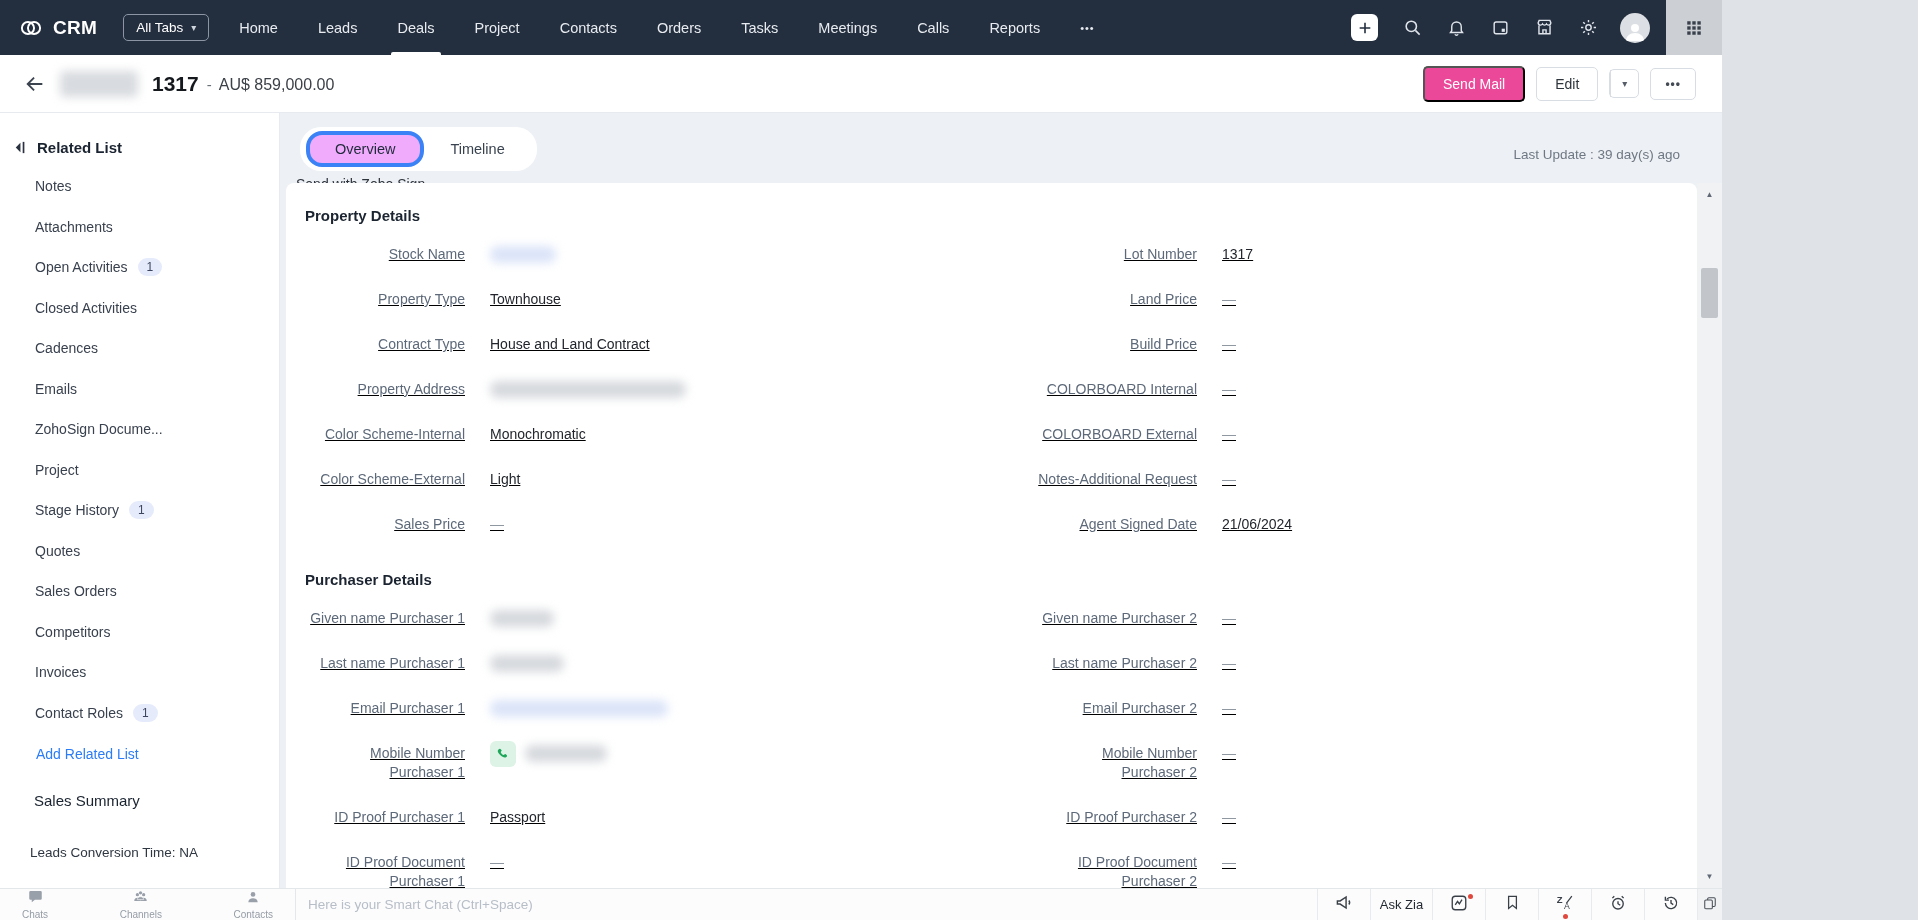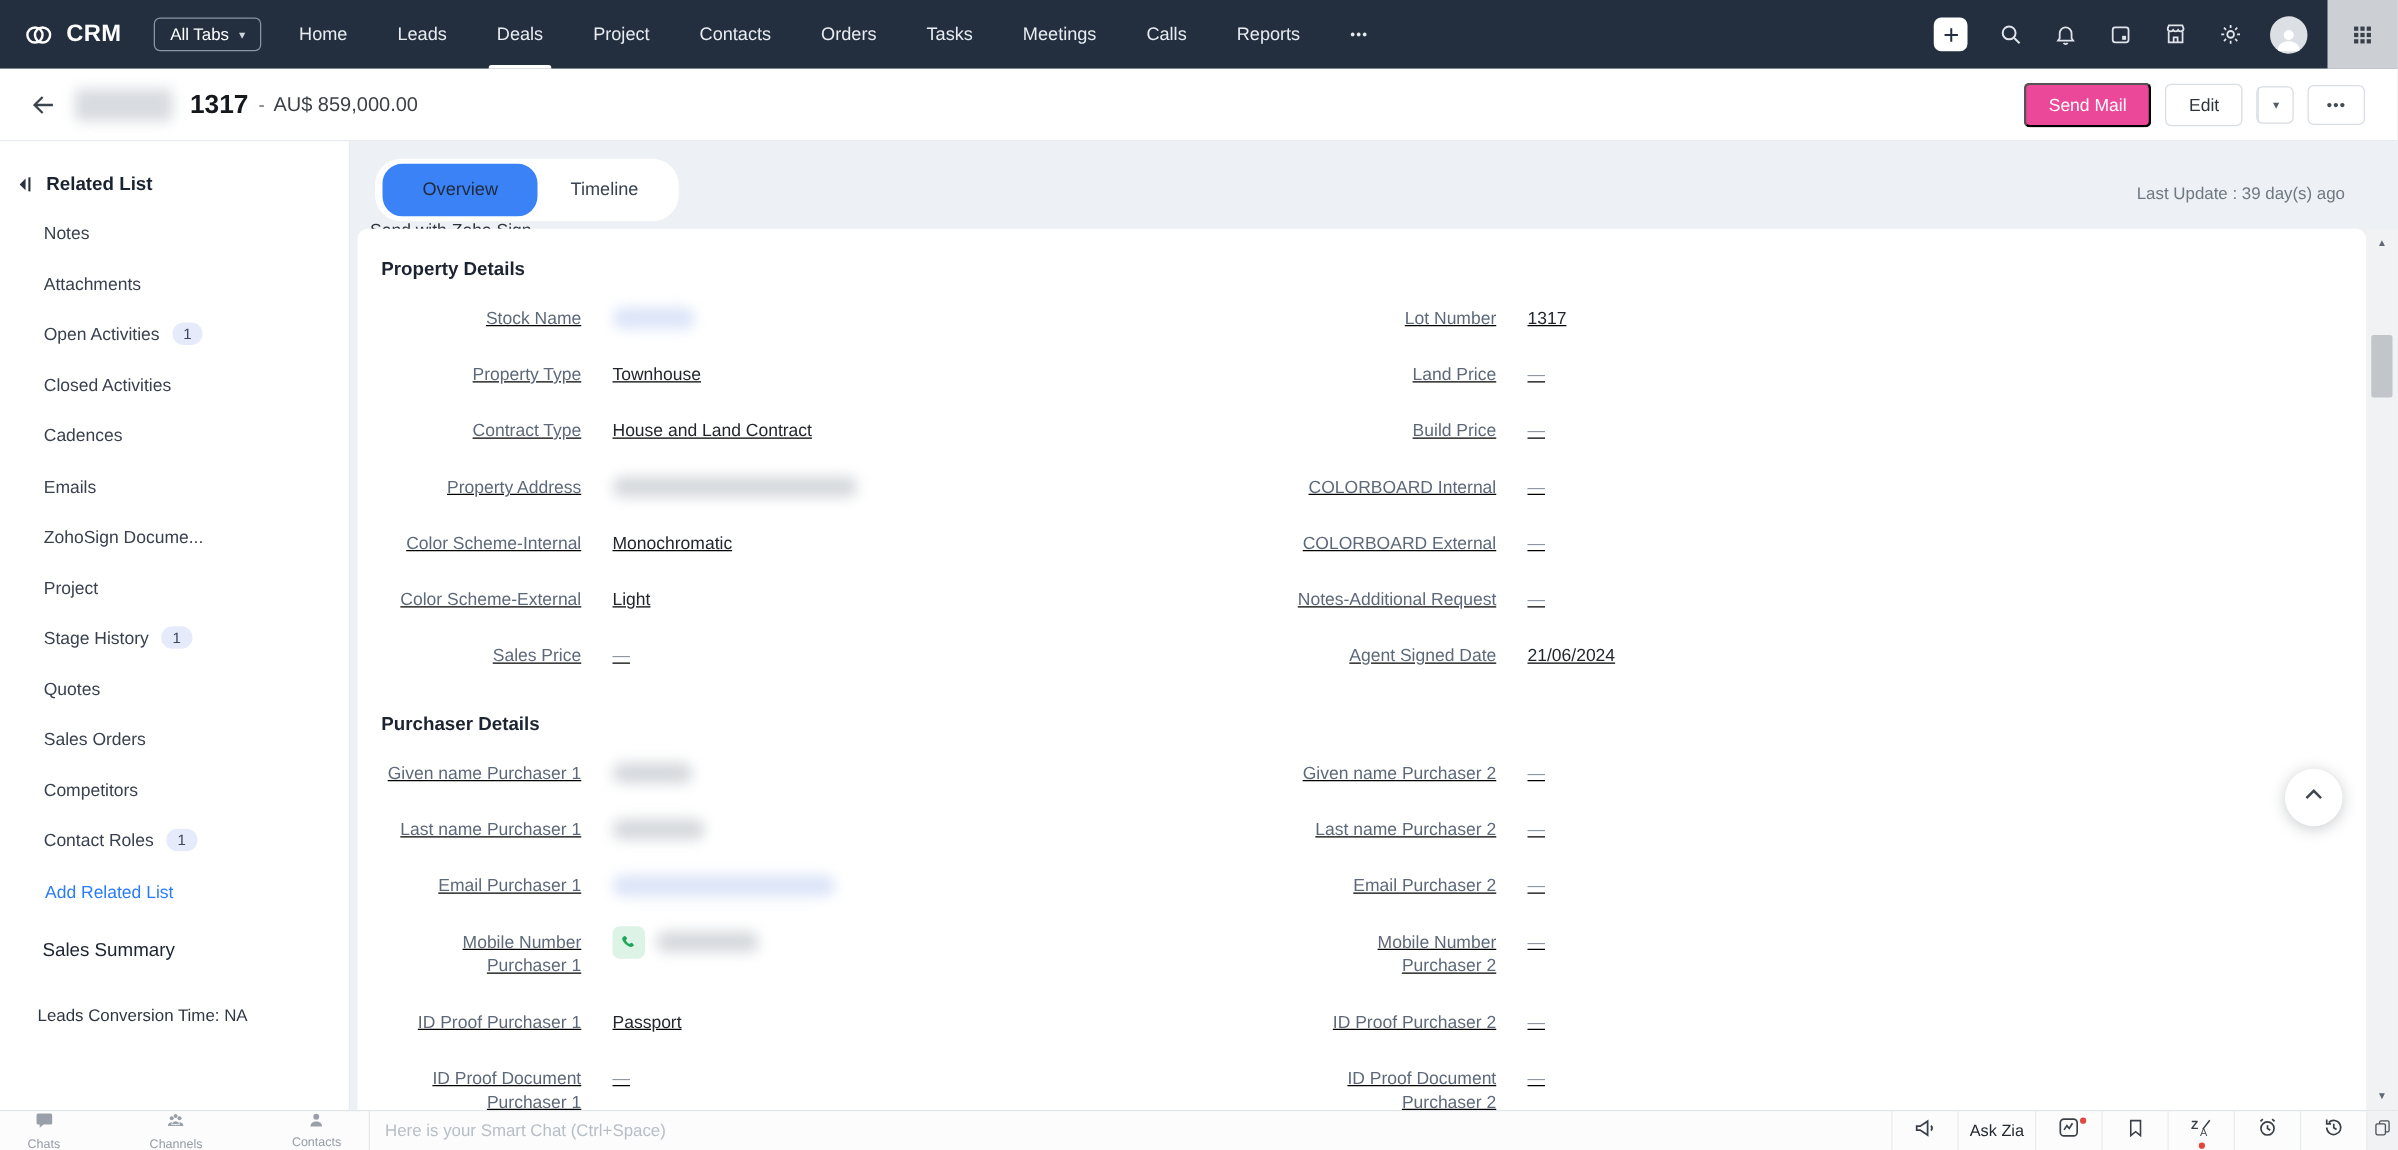--- a/index.html
+++ b/index.html
@@ -1,17 +1,17 @@
 <!DOCTYPE html>
 <html><head>
 <meta charset="utf-8">
 <style>
   * { margin:0; padding:0; box-sizing:border-box; }
   body { font-family:"Liberation Sans", sans-serif; background:#dfe3e8; }
-  .screen { position:relative; width:1918px; height:920px; background:#edf0f4; overflow:hidden; }
+  .screen { position:relative; width:1722px; height:920px; background:#edf0f4; overflow:hidden; }
 
   
   .topnav { position:absolute; top:0; left:0; right:0; height:55px; background:#232e3e; display:flex; align-items:center; color:#eef1f4; }
   .brand { display:flex; align-items:center; gap:9px; margin-left:18px; }
   .brand .logo { color:#fff; display:flex; }
   .brand .crm { font-size:19px; font-weight:bold; color:#fff; letter-spacing:.3px; }
   .alltabs { margin-left:26px; display:flex; align-items:center; gap:8px; border:1px solid #8b95a3; border-radius:5px; padding:5px 12px; font-size:13.5px; color:#fff; cursor:pointer; }
   .alltabs .caret { font-size:10px; color:#cfd5dc; }
   .navitems { display:flex; height:55px; margin-left:10px; }
   .navitem { position:relative; display:flex; align-items:center; padding:12px 20px; font-size:14.5px; color:#e8ecf1; cursor:pointer; }
@@ -46,21 +46,21 @@
   .slist li { list-style:none; height:40.5px; display:flex; align-items:center; gap:10px; padding-left:35px; font-size:14px; color:#39414e; cursor:pointer; }
   .badge { background:#e6ebfc; color:#3c465e; font-size:12px; border-radius:9px; padding:2px 9px; }
   .addlink { height:41px; display:flex; align-items:center; padding-left:36px; color:#2a7cf7; font-size:14px; cursor:pointer; }
   .ss-title { margin-top:18px; padding-left:34px; font-size:15px; font-weight:normal; color:#1a2330; }
   .leads { margin-top:36px; padding-left:30px; font-size:13.5px; color:#2f3742; }
 
   
   .main { position:absolute; left:280px; right:0; top:113px; bottom:32px; }
   .tabwrap { position:absolute; left:20px; top:14px; display:inline-flex; background:#fff; border-radius:21px; padding:4px 6px; align-items:center; }
   .tab { padding:7px 26px; border-radius:16px; font-size:14.5px; color:#39434f; cursor:pointer; }
-  .tab.active { background:#3b82f6; border:7px solid #3b82f6; color:#1f2a3a; padding:6px 25px; }
+  .tab.active { background:#f0abfc; border:4px solid #3b82f6; color:#1f2a3a; padding:6px 25px; }
   .lastupdate { position:absolute; right:42px; top:34px; font-size:13.5px; color:#6e7883; }
   .card { position:absolute; left:6px; right:25px; top:70px; bottom:0; background:#fff; border-radius:8px 8px 0 0; padding-left:19px; overflow:hidden; }
   .sect-title { margin-top:24px; font-size:15px; font-weight:bold; color:#1b2430; }
   .rows { margin-top:8px; }
   .frow { display:flex; padding:13px 0;text-decoration:underline; }
   .fhalf { display:flex; align-items:flex-start; }
   .fhalf.h1 { width:732px; }
   .fhalf.h2 { flex:1; }
   .flabel { width:160px; text-align:right; font-size:14px; line-height:19px; color:#5d6979; }
   .fvalue { margin-left:25px; font-size:14px; line-height:19px; color:#22262c; display:flex; align-items:flex-start; }
@@ -246,20 +246,23 @@
         <li>
           <span>Quotes</span>
         </li>
         <li>
           <span>Sales Orders</span>
         </li>
         <li>
           <span>Competitors</span>
         </li>
         <li>
+          <span>Invoices</span>
+        </li>
+        <li>
           <span>Contact Roles</span>
           <span class="badge">1</span>
         </li>
       </ul>
     <div class="addlink">Add Related List</div>
     <div class="ss-title">Sales Summary</div>
     <div class="leads">Leads Conversion Time: NA</div>
   </div>
 
   <div class="main">

